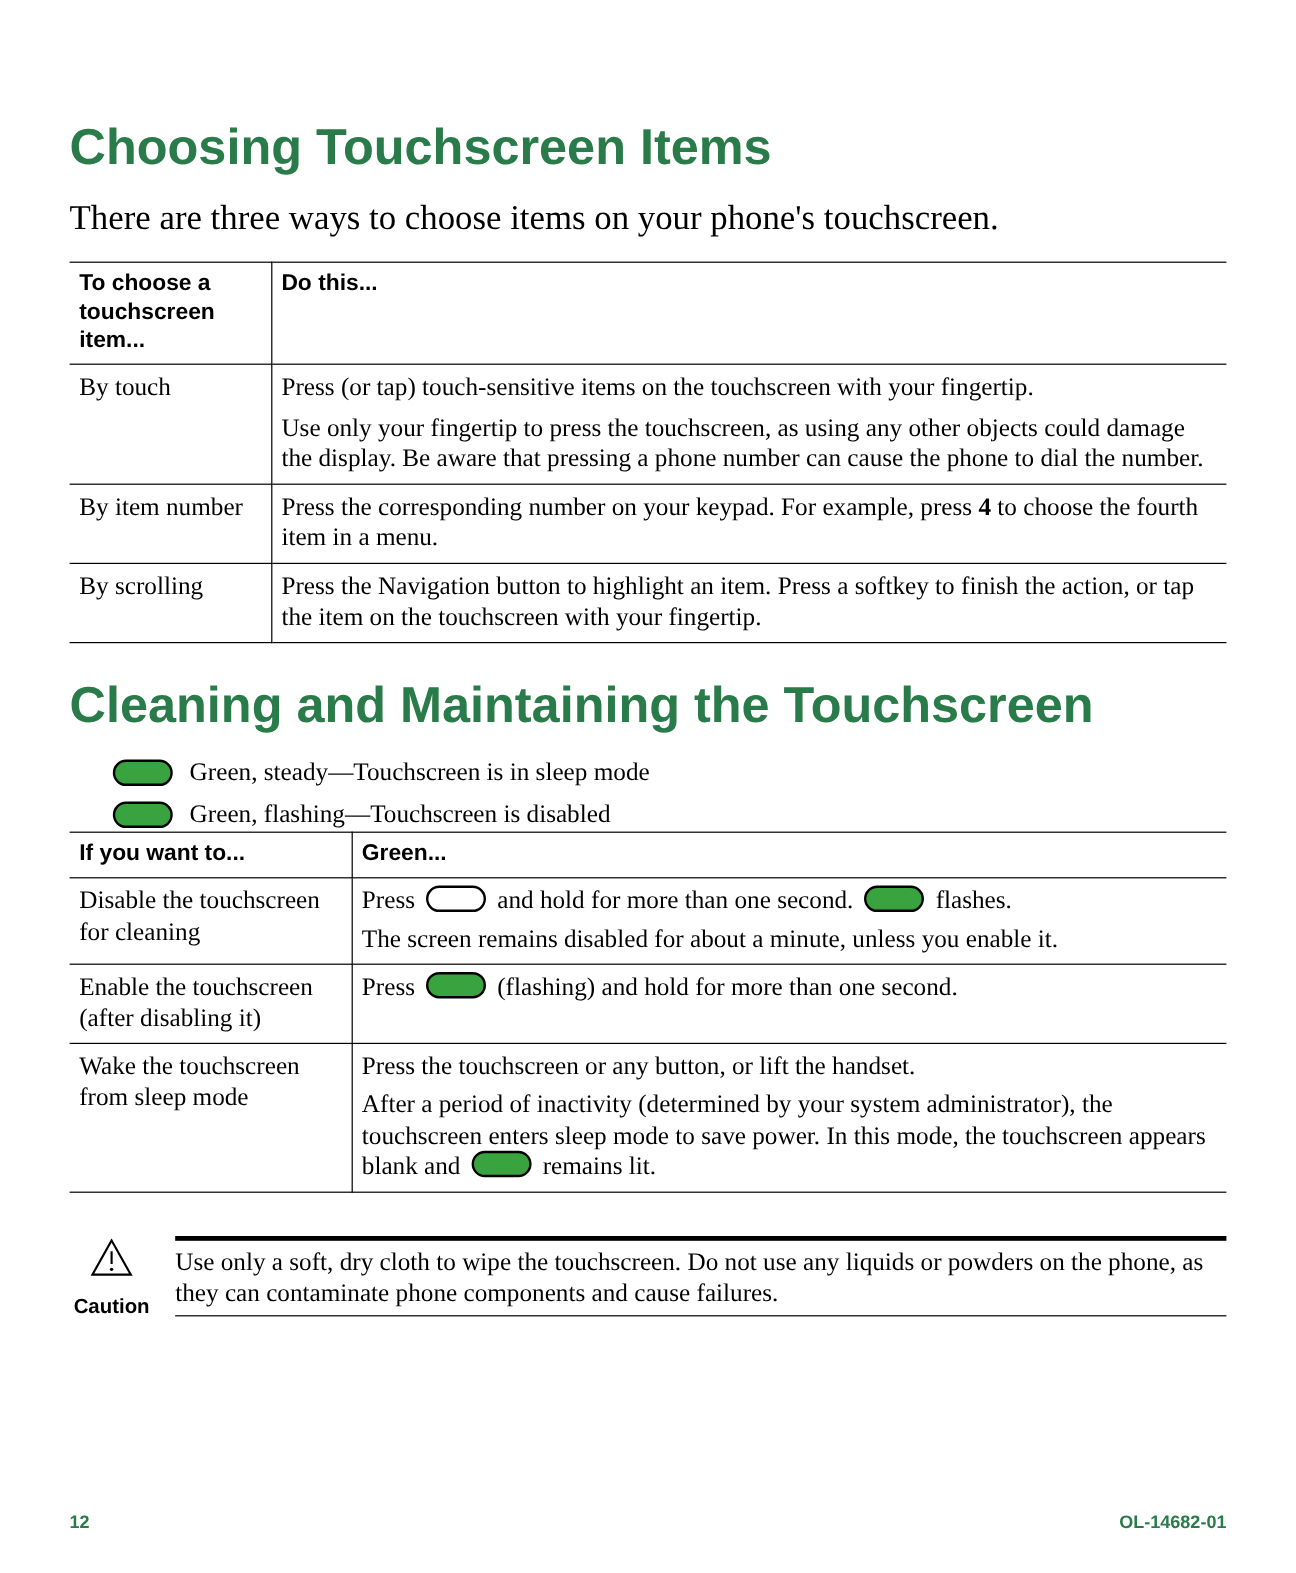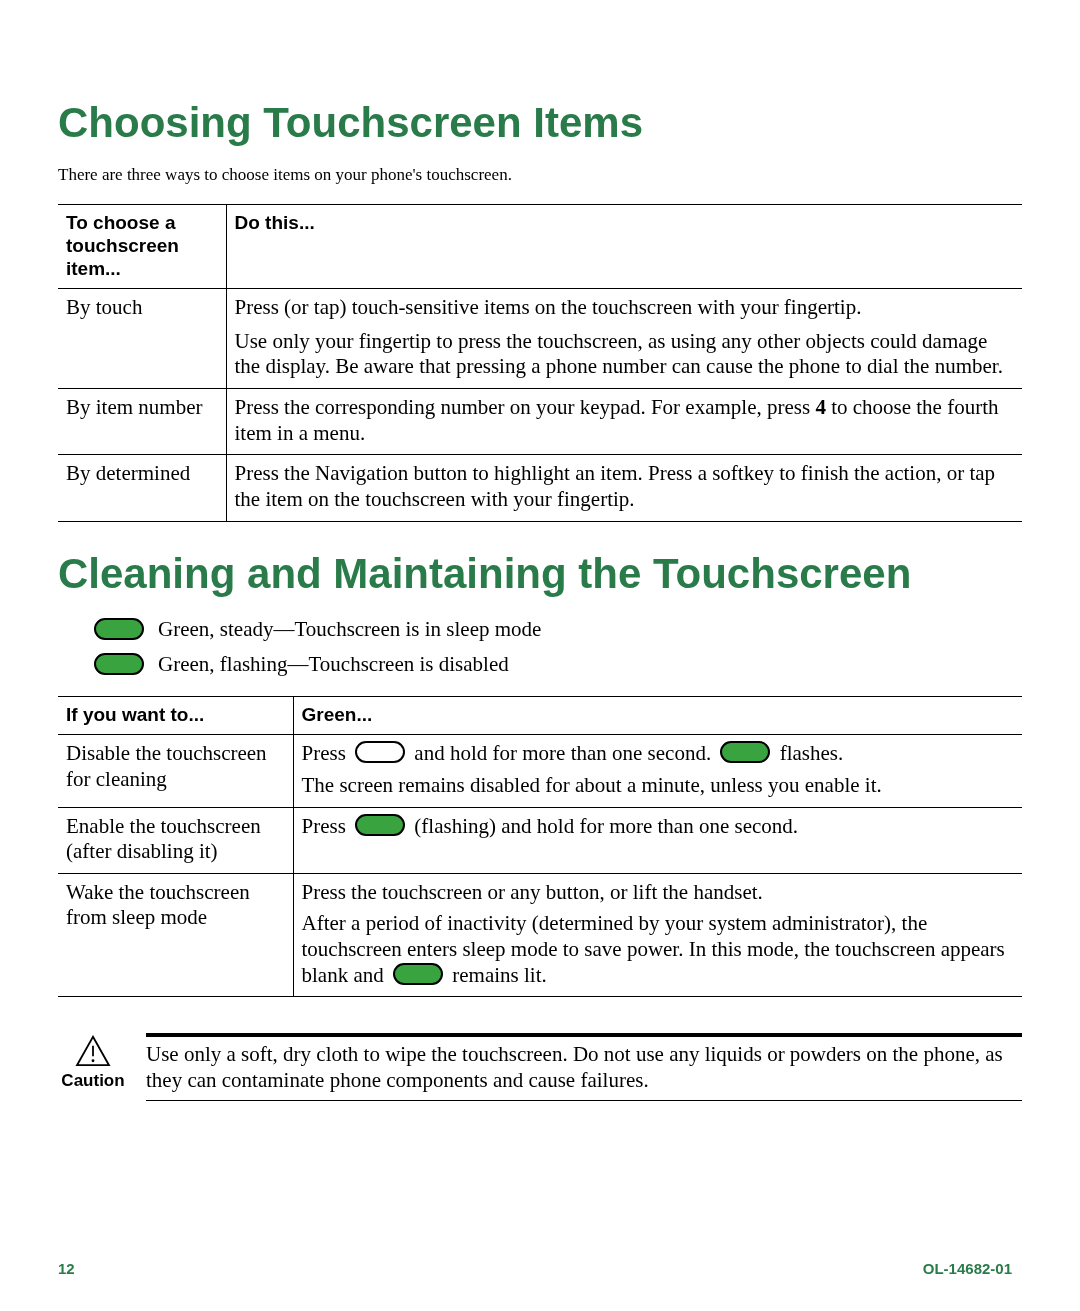--- a/index.html
+++ b/index.html
@@ -19,21 +19,21 @@
     box-sizing: border-box;
   }
   h2.heading {
     font-family: Arial, Helvetica, sans-serif;
     font-weight: bold;
     color: #2a7b4a; 
     font-size: 42px;
     margin: 4px 0 18px 0;
   }
   p {
-    font-size: 17px;
+    font-size: 29px;
     margin: 6px 0 18px 0;
     line-height: 1.22;
   }
   table.grid {
     border-collapse: collapse;
     width: 100%;
     margin-bottom: 28px;
     font-size: 21px;
   }
   table.grid th, table.grid td {
@@ -97,38 +97,38 @@
     display: flex;
     flex-direction: column;
     align-items: center;
     min-width: 70px;
     padding-top: 2px;
   }
   .caution-label {
     font-family: Arial, Helvetica, sans-serif;
     font-weight: bold;
     font-size: 17px;
-    margin-top: 4px;
+    margin-top: 15px;
   }
   .caution-right {
     flex: 1;
     border-top: 4px solid #000000;
     border-bottom: 1px solid #000;
     padding: 4px 0 6px 0;
     font-size: 21px;
     line-height: 1.25;
   }
   .warning-icon-svg {
     width: 36px; height: 32px;
   }
   .footer {
     position: absolute;
     bottom: 34px;
     left: 58px;
-    right: 68px;
+    right: 58px;
     display: flex;
     justify-content: space-between;
     font-family: Arial, Helvetica, sans-serif;
     font-weight: bold;
     font-size: 15px;
     color: #2a7b4a;
   }
   .bold-inline {
     font-weight: bold;
   }
@@ -159,33 +159,33 @@
         <div>Use only your fingertip to press the touchscreen, as using any other objects could damage the display. Be aware that pressing a phone number can cause the phone to dial the number.</div>
       </td>
     </tr>
     <tr>
       <td>By item number</td>
       <td>
         <span>Press the corresponding number on your keypad. For example, press </span><span class="bold-inline">4</span><span> to choose the fourth item in a menu.</span>
       </td>
     </tr>
     <tr>
-      <td>By determined</td>
+      <td>By scrolling</td>
       <td>Press the Navigation button to highlight an item. Press a softkey to finish the action, or tap the item on the touchscreen with your fingertip.</td>
     </tr>
   </tbody>
     </table>
 
   <h2 class="heading">Cleaning and Maintaining the Touchscreen</h2>
 
   <div class="bullet-row">
     <span class="pill green-solid"></span>
     <span>Green, steady—Touchscreen is in sleep mode</span>
   </div>
-  <div class="bullet-row" style="margin-bottom:18px;">
+  <div class="bullet-row" style="margin-bottom:0;">
     <span class="pill green-solid"></span>
     <span>Green, flashing—Touchscreen is disabled</span>
   </div>
 
   <table class="grid">
     <colgroup>
         <col style="width:235px">
         <col>
       </colgroup>
     <tbody>

